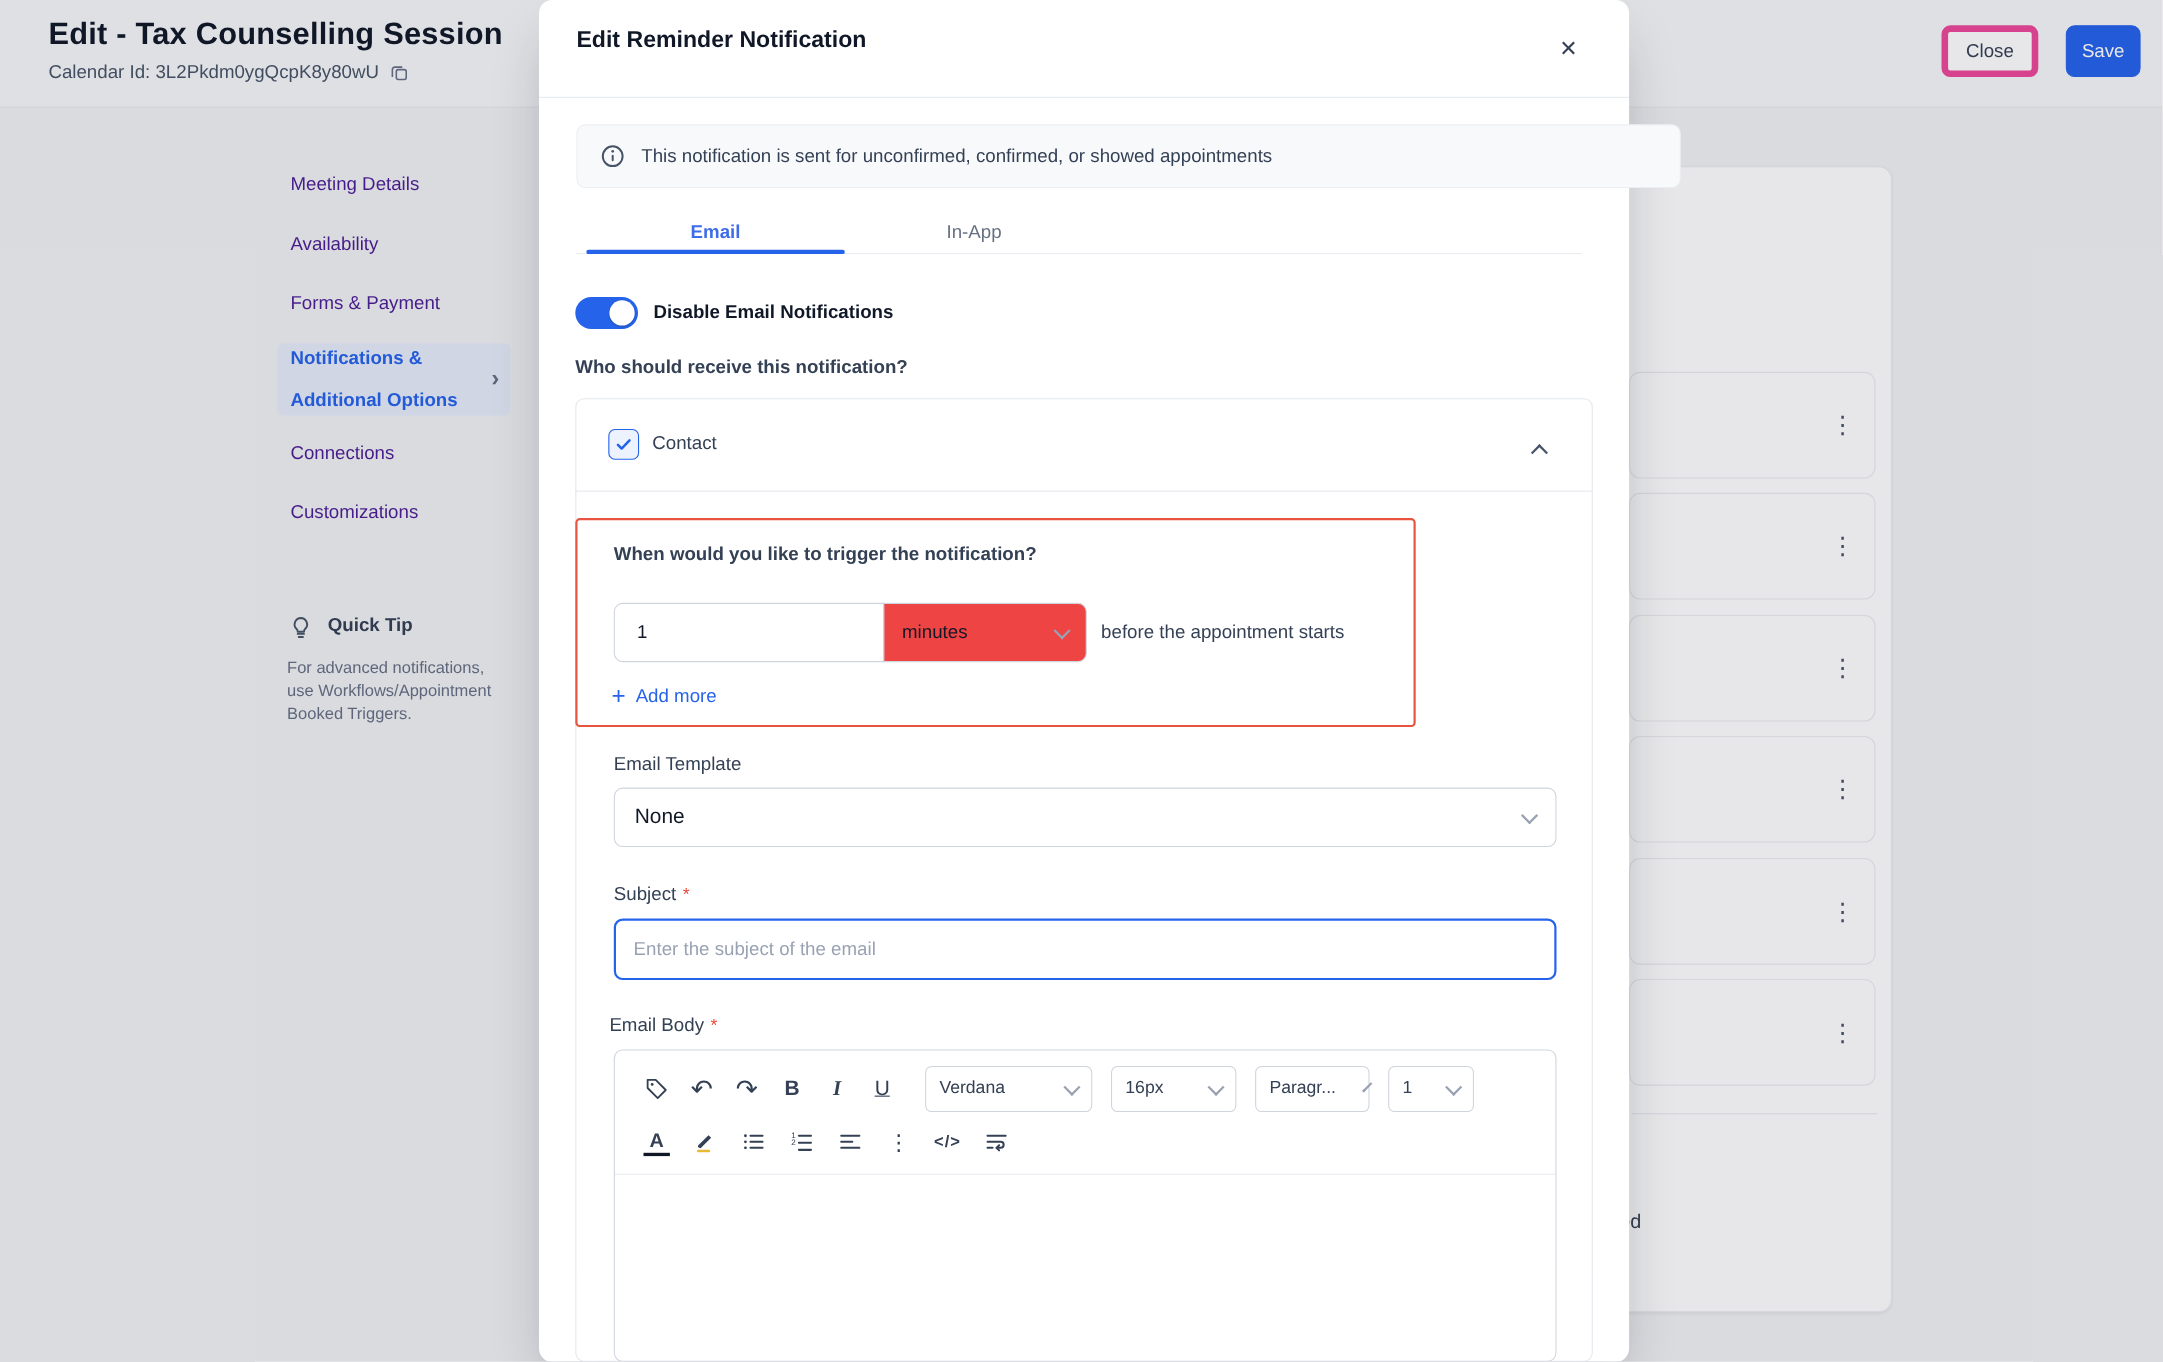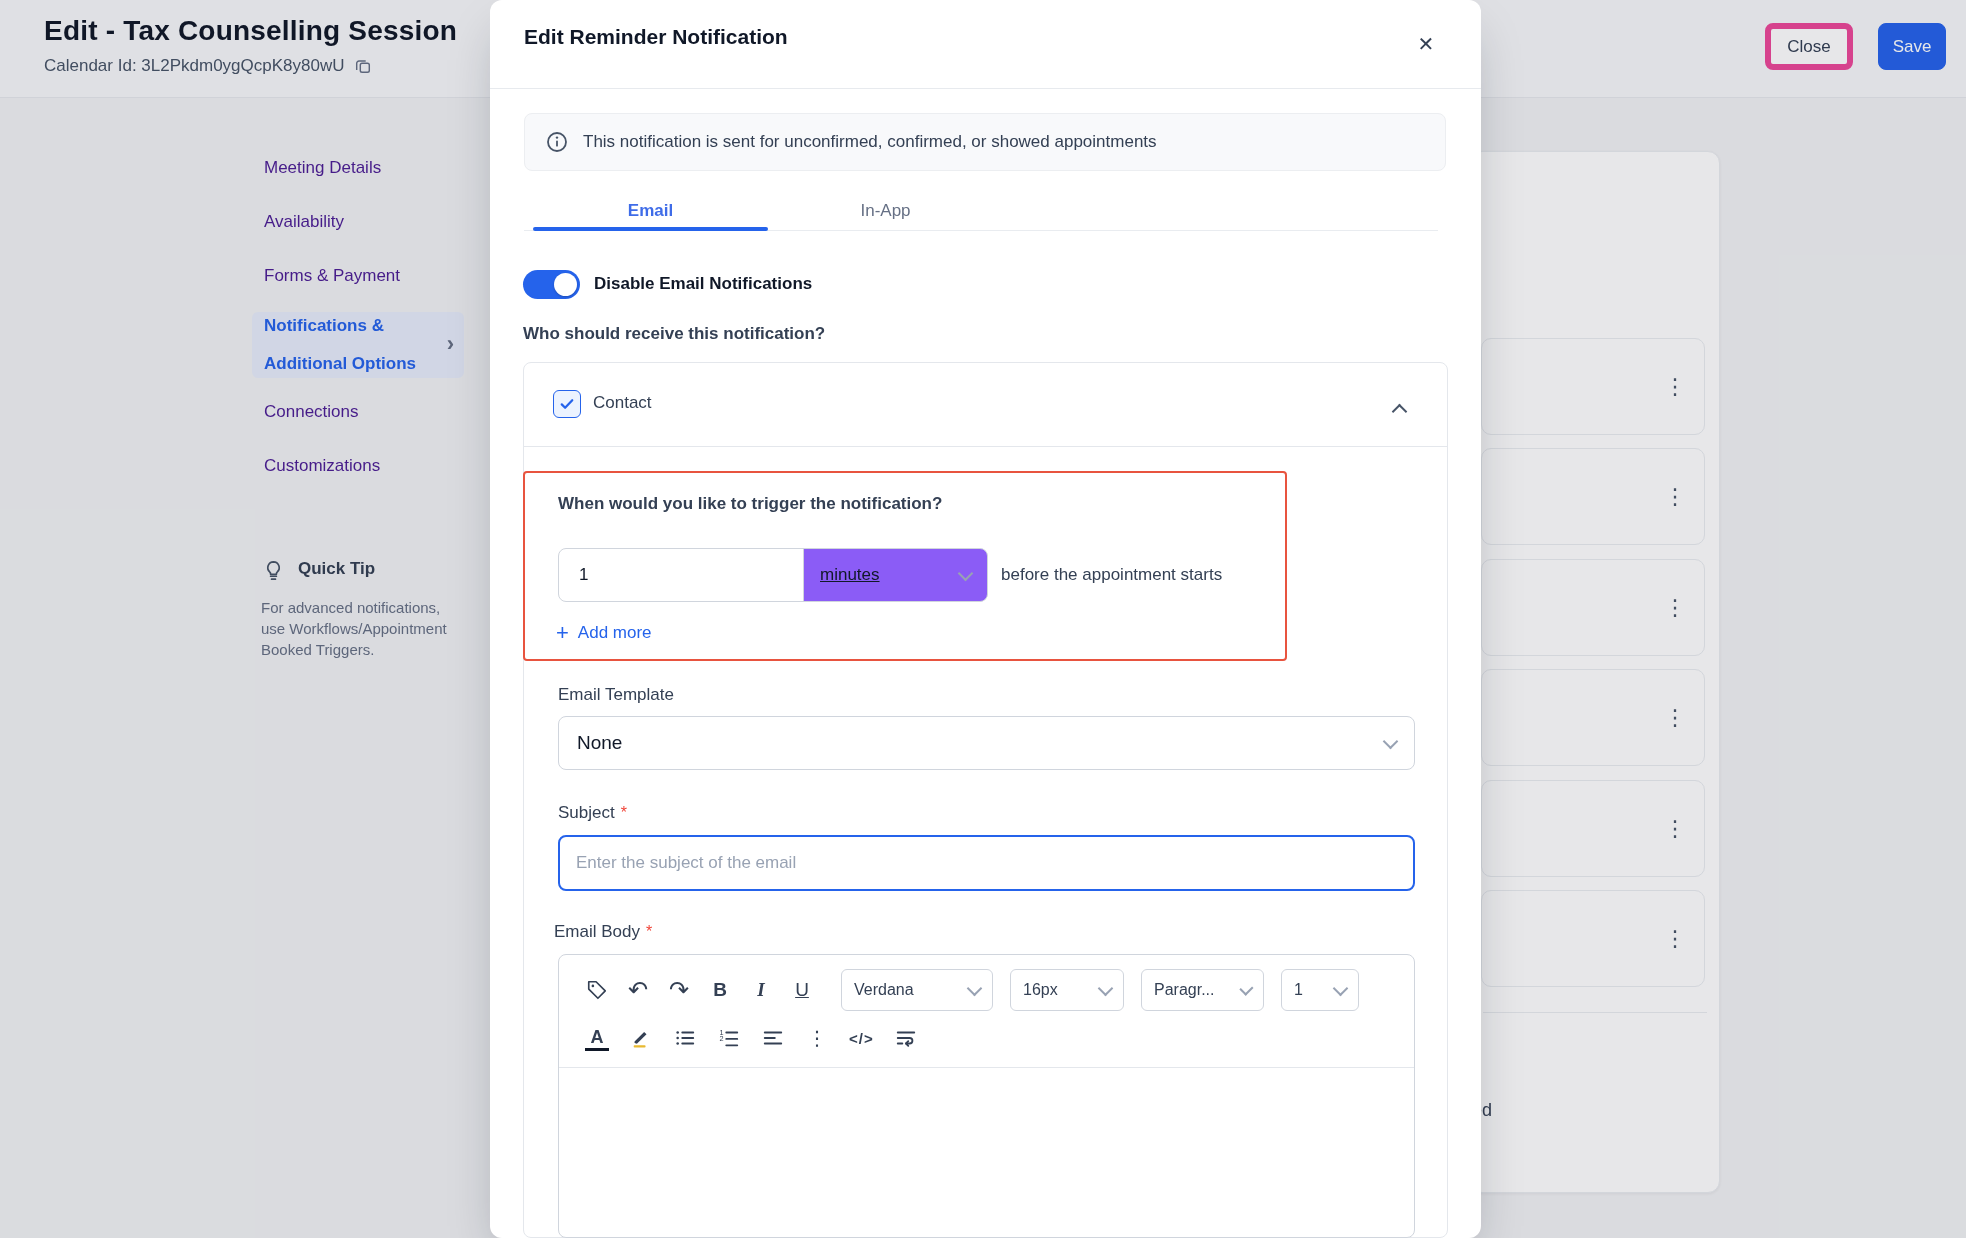--- a/index.html
+++ b/index.html
@@ -29,21 +29,21 @@
   .bg-fragment{position:absolute;left:1472px;top:1100px;font-size:18px;color:#344054;}
 
   .overlay{position:absolute;inset:0;background:rgba(16,24,40,0.10);z-index:5;}
 
   
   .modal{position:absolute;left:490px;top:0;width:991px;height:1238px;background:#ffffff;border-radius:12px;box-shadow:0 24px 48px -12px rgba(16,24,40,.28);z-index:10;}
   .modal-title{position:absolute;left:34px;top:25px;font-size:21px;font-weight:700;color:#101828;}
   .modal-x{position:absolute;left:920px;top:28px;width:32px;height:32px;display:flex;align-items:center;justify-content:center;font-size:20px;color:#344054;cursor:pointer;}
   .modal-divider{position:absolute;left:0;top:88px;width:100%;height:1px;background:#e7eaee;}
 
-  .info-banner{position:absolute;left:34px;top:113px;width:922px;height:58px;background:#f8f9fb;border:1px solid #eceef1;border-radius:8px;display:flex;align-items:center;box-sizing:border-box;padding-left:20px;text-align:center;}
+  .info-banner{position:absolute;left:34px;top:113px;width:1004px;height:58px;background:#f8f9fb;border:1px solid #eceef1;border-radius:8px;display:flex;align-items:center;box-sizing:border-box;padding-left:20px;text-align:center;}
   .info-banner .txt{margin-left:14px;font-size:17px;color:#344054;}
 
   .tab{position:absolute;top:192px;width:235px;height:38px;display:flex;align-items:center;justify-content:center;font-size:17px;cursor:pointer;}
   .tab.active{color:#3f6ce8;font-weight:600;}
   .tab.inactive{color:#667085;font-weight:500;}
   .tab-underline{position:absolute;left:43px;top:227px;width:235px;height:4px;background:#2563eb;border-radius:2px;}
   .tabs-divider{position:absolute;left:34px;top:230px;width:914px;height:1px;background:#e9ecf0;}
 
   .toggle{position:absolute;left:33px;top:270px;width:57px;height:29px;border-radius:15px;background:#2563eb;cursor:pointer;}
   .toggle .knob{position:absolute;left:31px;top:3px;width:23px;height:23px;border-radius:50%;background:#fff;box-shadow:0 1px 2px rgba(16,24,40,.25);}
@@ -57,21 +57,21 @@
   .contact-label{position:absolute;left:103px;top:393px;font-size:17px;font-weight:500;color:#344054;}
   .chev{display:inline-block;width:9px;height:9px;border-right:2px solid #98a2b3;border-bottom:2px solid #98a2b3;}
   .chev.down{transform:rotate(45deg);margin-top:-4px;}
   .chev.up{border-color:#475467;transform:rotate(-135deg);margin-top:4px;}
   .acc-chevron{position:absolute;left:900px;top:398px;cursor:pointer;padding:4px;}
 
   .red-box{position:absolute;left:33px;top:471px;width:764px;height:190px;border:2px solid #e8543f;border-radius:4px;pointer-events:none;z-index:20;box-sizing:border-box;}
 
   .trigger-q{position:absolute;left:68px;top:494px;font-size:17px;font-weight:600;color:#344054;}
   .trigger-input{position:absolute;left:68px;top:548px;width:246px;height:54px;border:1px solid #d0d5dd;border-radius:8px 0 0 8px;box-sizing:border-box;padding:0 20px;font-size:17px;color:#101828;background:#fff;outline:none;font-family:"Liberation Sans",sans-serif;}
-  .unit-select{position:absolute;left:313px;top:548px;width:185px;height:54px;border:1px solid #d0d5dd;border-radius:0 8px 8px 0;box-sizing:border-box;display:flex;align-items:center;justify-content:space-between;padding:0 16px;font-size:17px;color:#101828;background:#8b5cf6;cursor:pointer;text-decoration:underline;}
+  .unit-select{position:absolute;left:313px;top:548px;width:185px;height:54px;border:1px solid #d0d5dd;border-radius:0 8px 8px 0;box-sizing:border-box;display:flex;align-items:center;justify-content:space-between;padding:0 16px;font-size:17px;color:#101828;background:#ef4444;cursor:pointer;}
   .trigger-suffix{position:absolute;left:511px;top:548px;height:54px;line-height:54px;font-size:17px;color:#344054;}
   .add-more{position:absolute;left:66px;top:622px;display:flex;align-items:center;gap:9px;color:#2563eb;cursor:pointer;}
   .add-more .plus{font-size:22px;font-weight:500;line-height:1;}
   .add-more .lbl{font-size:17px;font-weight:500;}
 
   .field-label{position:absolute;font-size:17px;font-weight:500;color:#344054;}
   .req{color:#f04438;margin-left:6px;font-size:16px;}
   .field-select{position:absolute;left:68px;width:857px;height:54px;border:1px solid #d0d5dd;border-radius:8px;background:#fff;display:flex;align-items:center;justify-content:space-between;padding:0 18px;box-sizing:border-box;font-size:19px;color:#101828;cursor:pointer;}
   .subject-input{position:absolute;left:68px;top:835px;width:857px;height:56px;border:2px solid #2563eb;border-radius:8px;box-sizing:border-box;padding:0 16px;font-size:17px;color:#101828;outline:none;font-family:"Liberation Sans",sans-serif;}
   .subject-input::placeholder{color:#98a2b3;}
@@ -257,21 +257,21 @@
         <span class="tb-btn tb-italic">I</span>
         <span class="tb-btn tb-underline">U</span>
         <div class="tb-select" style="width:152px;margin-left:10px;">
           <span>Verdana</span>
           <span class="chev down"></span>
         </div>
         <div class="tb-select" style="width:114px;">
           <span>16px</span>
           <span class="chev down"></span>
         </div>
-        <div class="tb-select" style="width:123px;gap:28px;">
+        <div class="tb-select" style="width:104px;gap:28px;">
           <span>Paragr...</span>
           <span class="chev down"></span>
         </div>
         <div class="tb-select" style="width:78px;">
           <span>1</span>
           <span class="chev down"></span>
         </div>
       </div>
       <div class="tb-row tb-row2">
         <span class="tb-btn tb-colorA">A</span>

